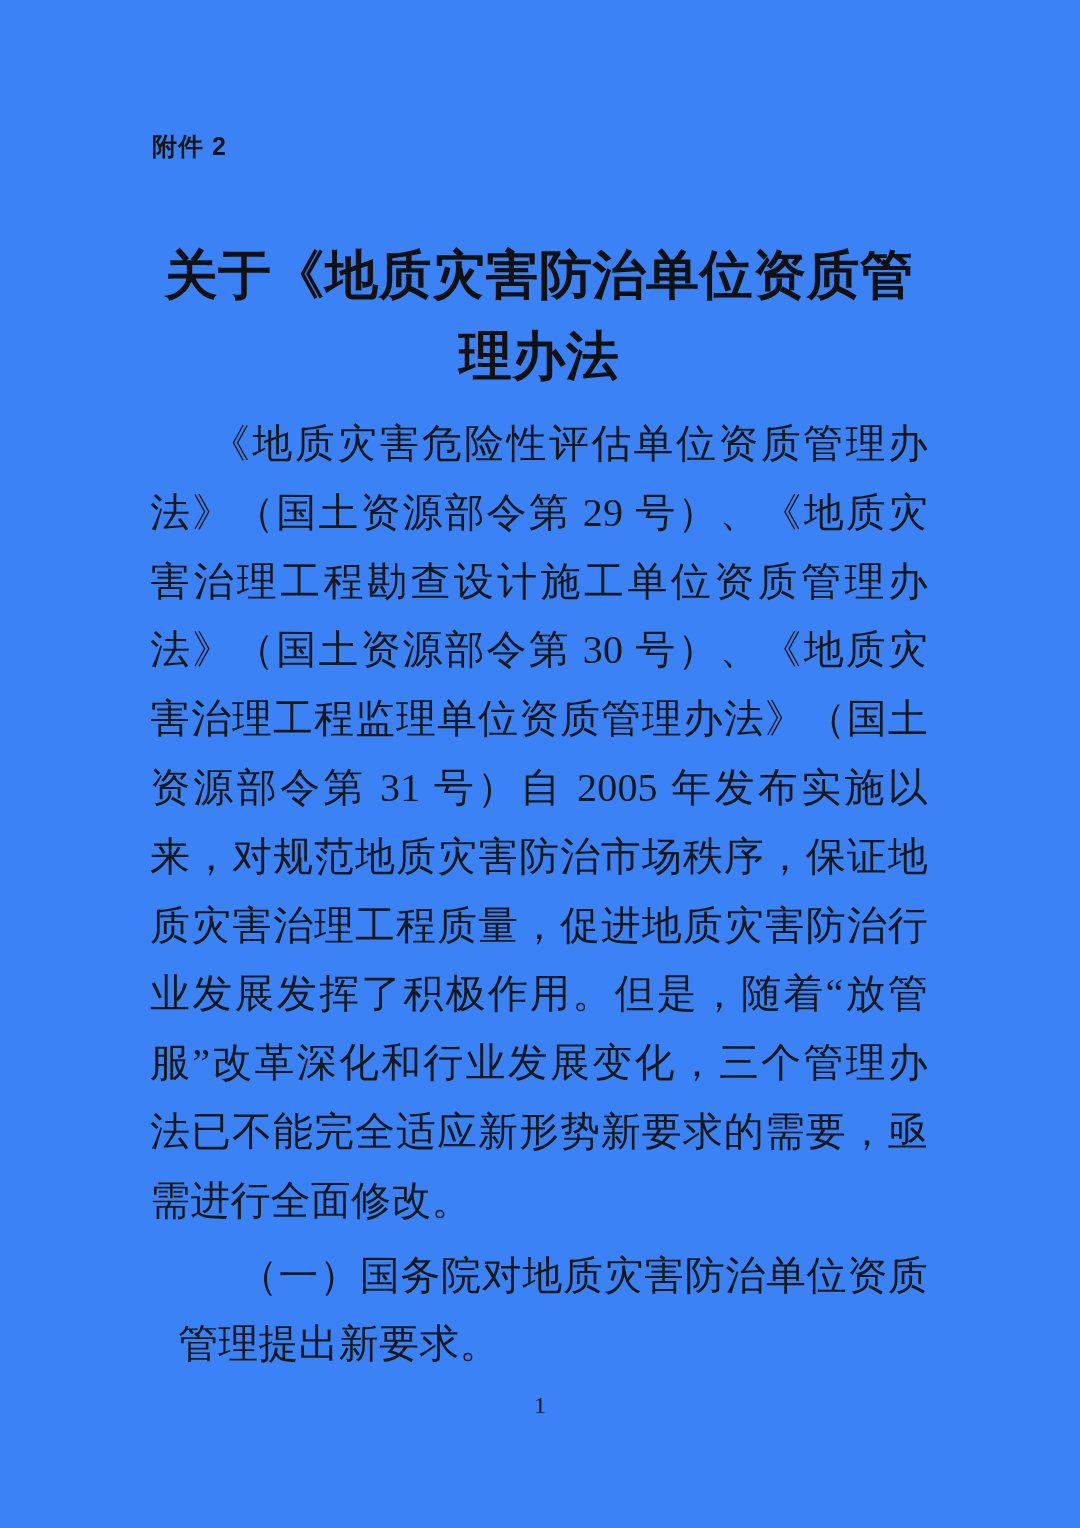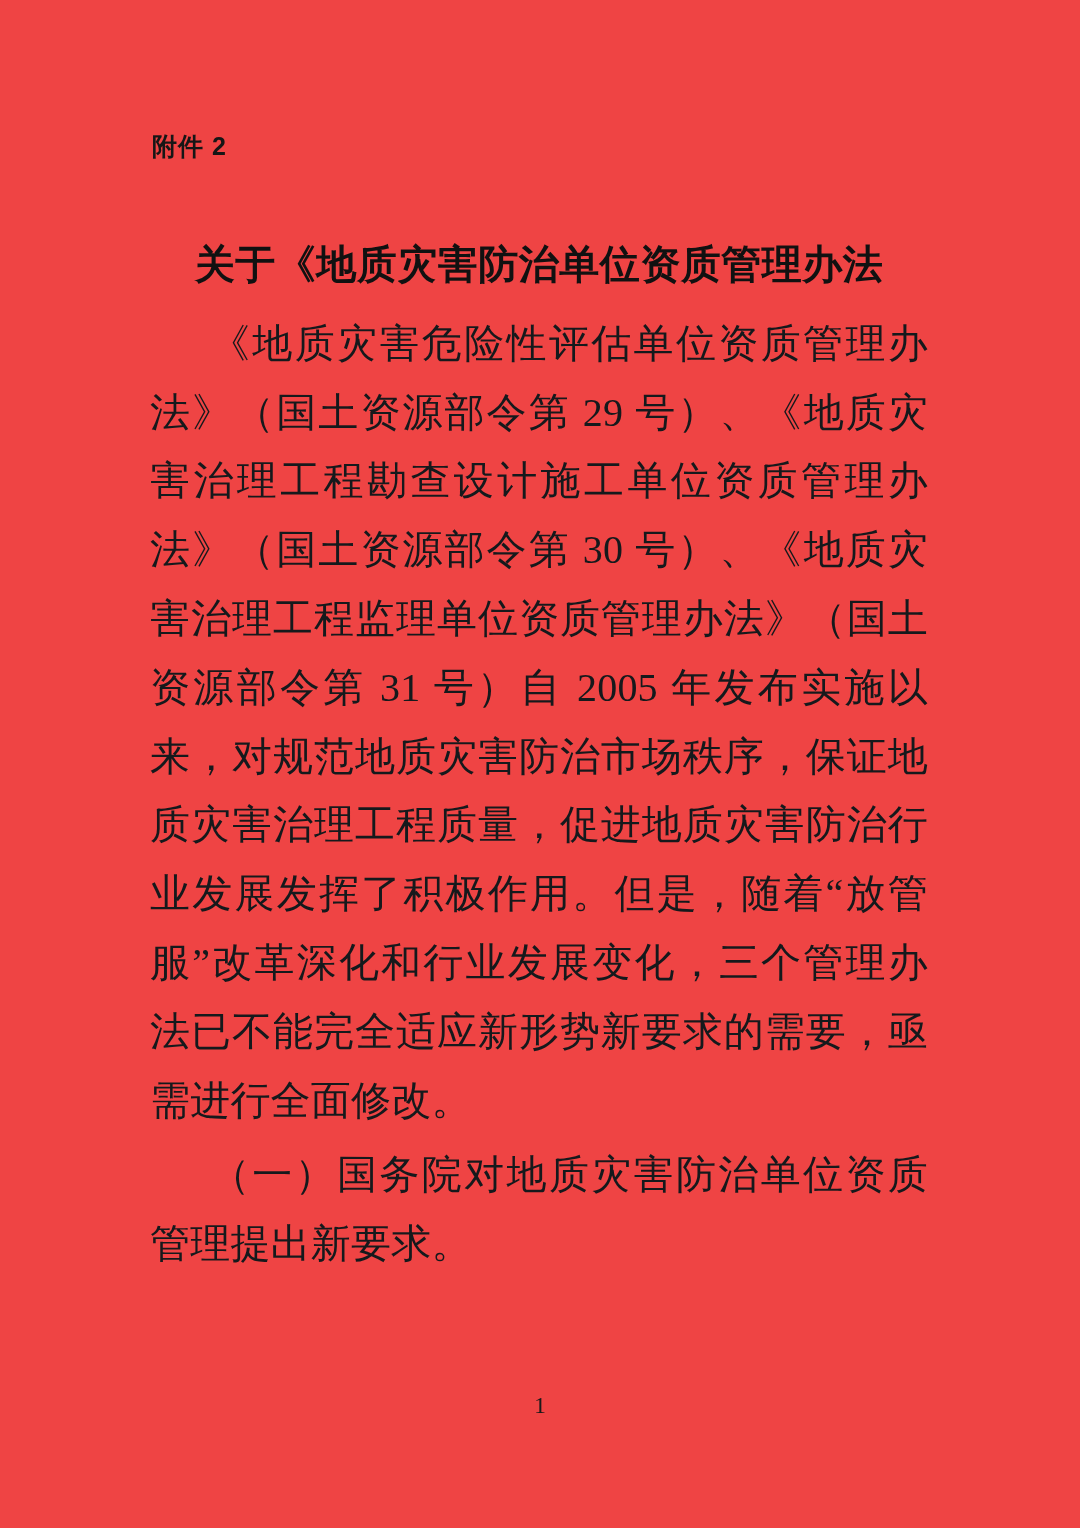--- a/index.html
+++ b/index.html
@@ -5,21 +5,21 @@
   html, body {
     margin: 0;
     padding: 0;
     background: #ffffff;
   }
   .page {
     position: relative;
     width: 1080px;
     height: 1528px;
     margin: 0 auto;
-    background: #ef4444;
+    background: #3b82f6;
     box-sizing: border-box;
     overflow: hidden;
     font-family: "Liberation Serif", "DejaVu Serif", serif;
     color: #1a1a1a;
   }
   .content {
     position: absolute;
     left: 150px;
     top: 130px;
     width: 778px;
@@ -27,21 +27,21 @@
   .attachment-label {
     font-family: "Liberation Sans", sans-serif;
     font-size: 25px;
     font-weight: 600;
     letter-spacing: 1px;
     color: #161616;
     margin: 0 0 0 2px;
   }
   .doc-title {
     text-align: center;
-    font-size: 40px;
+    font-size: 53px;
     line-height: 1.52;
     font-weight: 600;
     margin: 72px 0 0 0;
     letter-spacing: 0.5px;
     color: #111111;
     font-family: "Liberation Serif", "DejaVu Serif", serif;
   }
   .doc-title .line2 {
     display: block;
   }
@@ -58,20 +58,21 @@
     line-height: 1.72;
     margin: 14px 0 0 0;
     text-indent: 60px;
     text-align: justify;
     text-justify: inter-ideograph;
     letter-spacing: 0.2px;
     color: #15191c;
   }
   p.body.tight {
     margin-top: 6px;
+    margin-left: 28px;
   }
   .page-number {
     position: absolute;
     left: 0;
     right: 0;
     top: 1392px;
     text-align: center;
     font-size: 24px;
     color: #1a1a1a;
     font-family: "Liberation Serif", "DejaVu Serif", serif;

